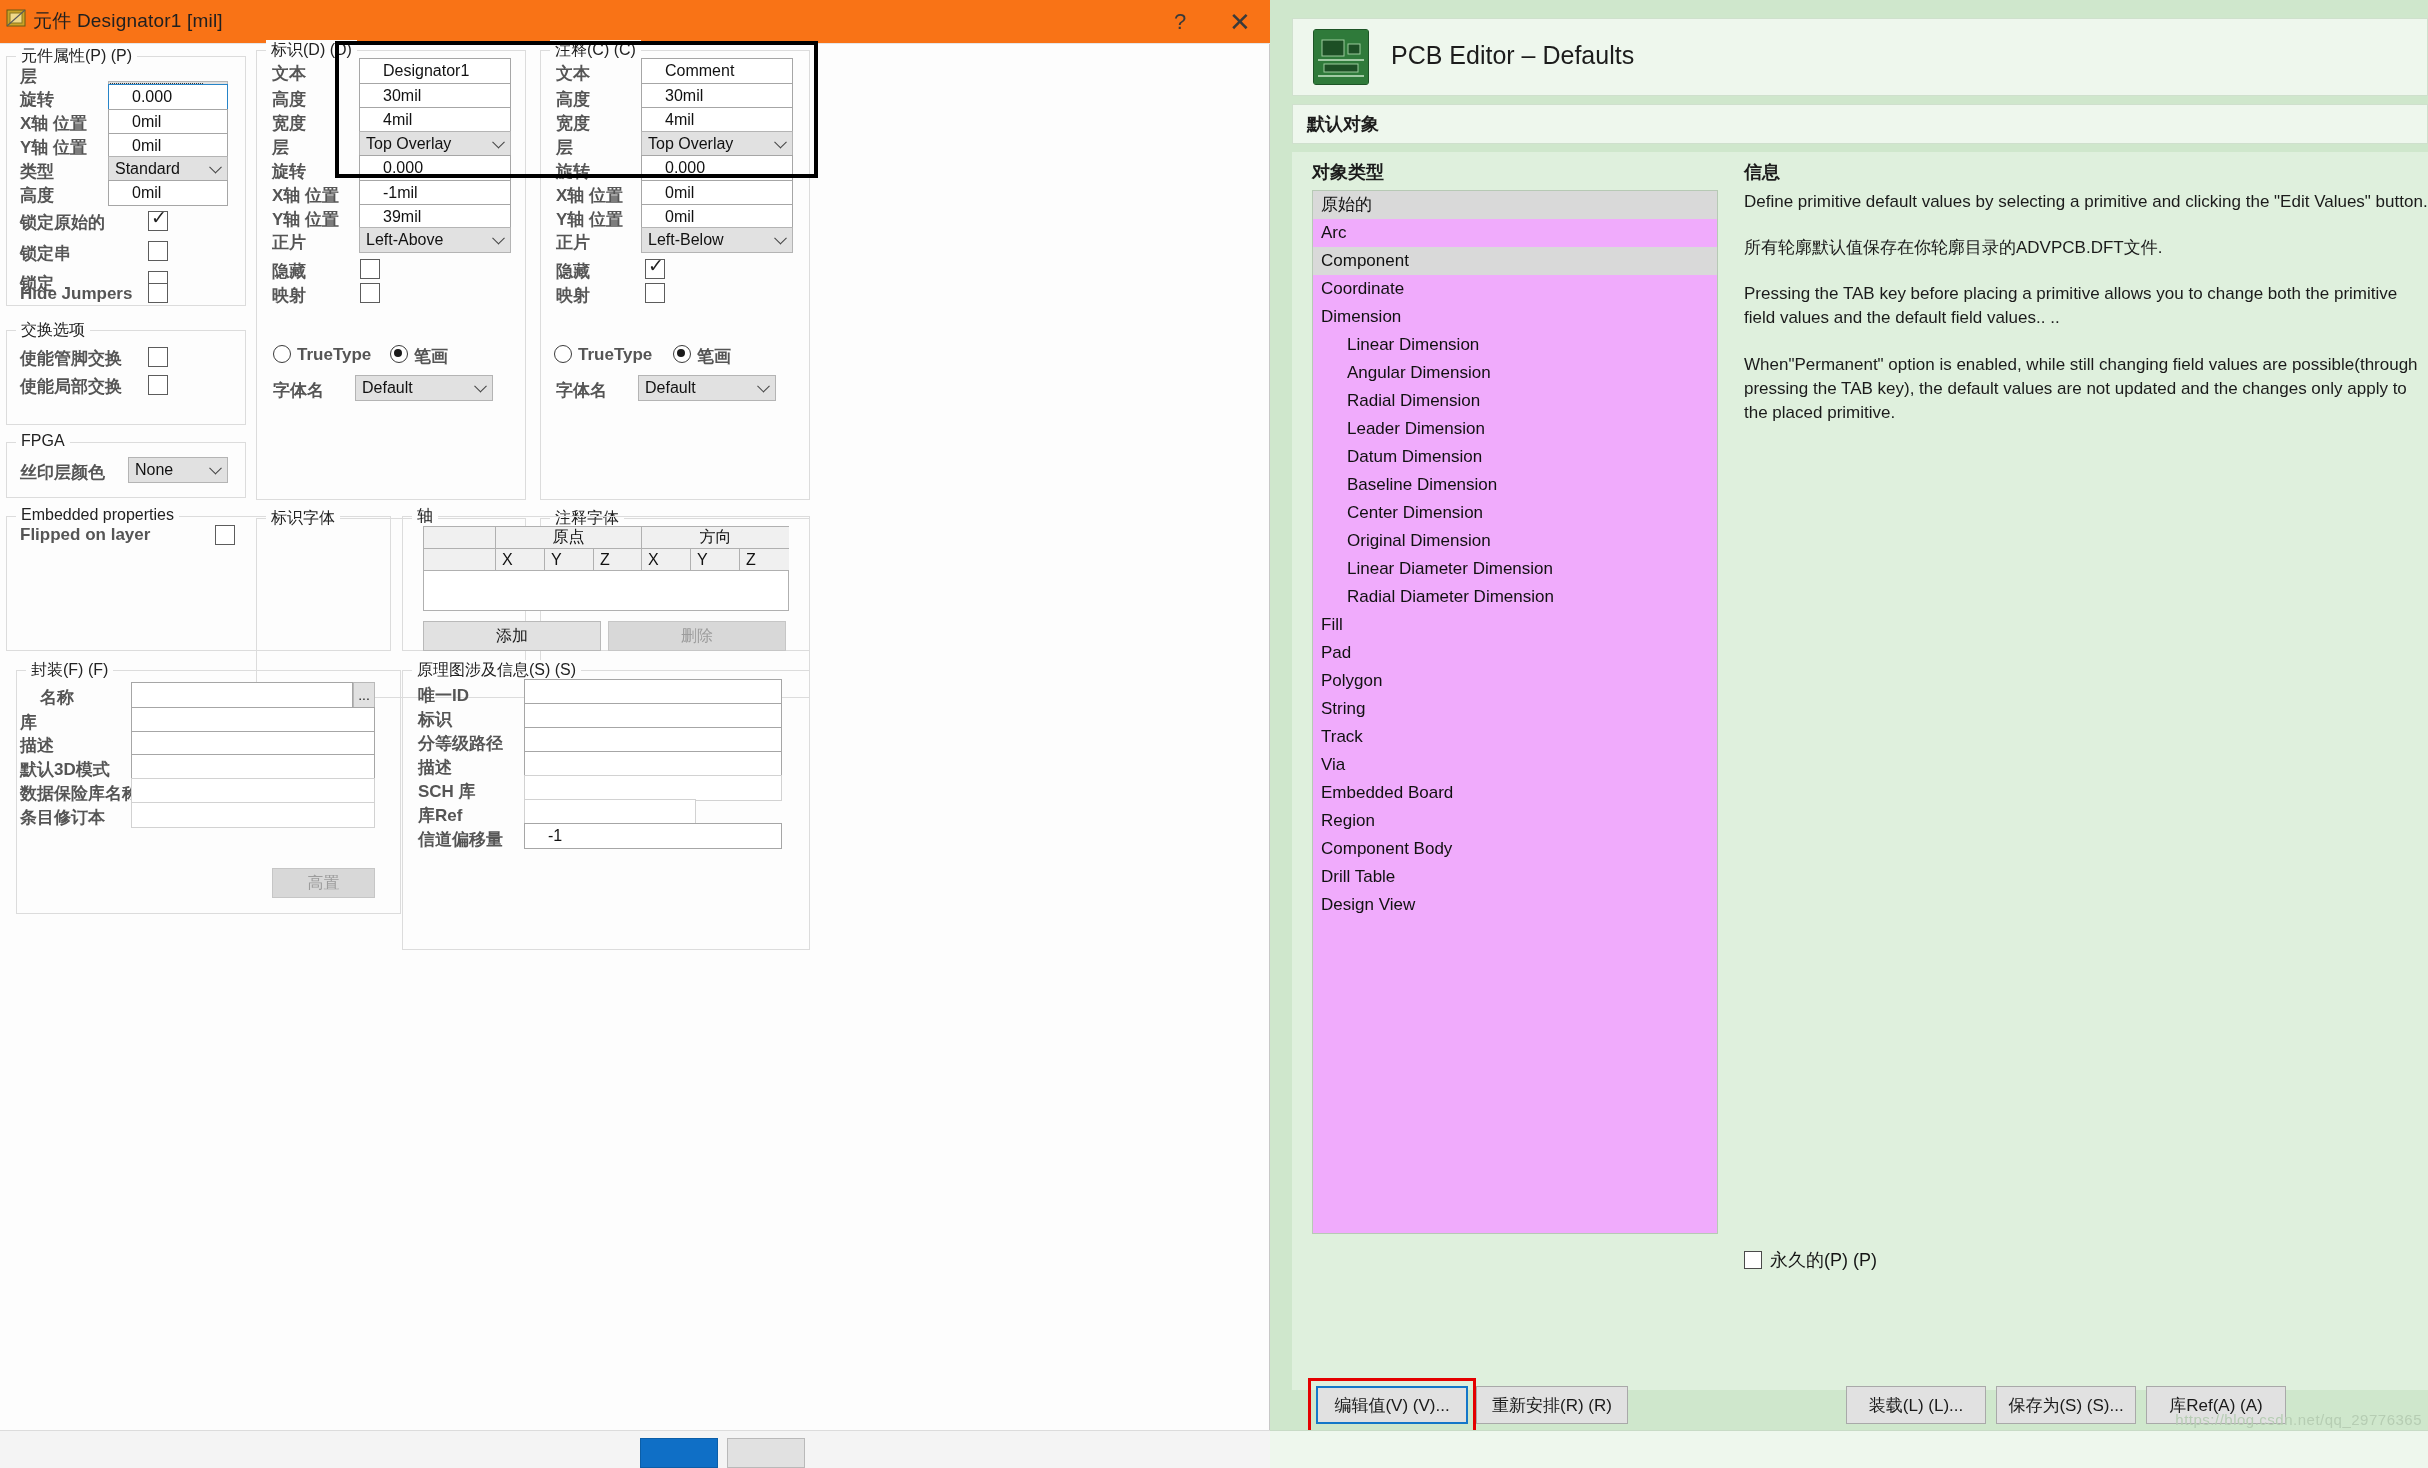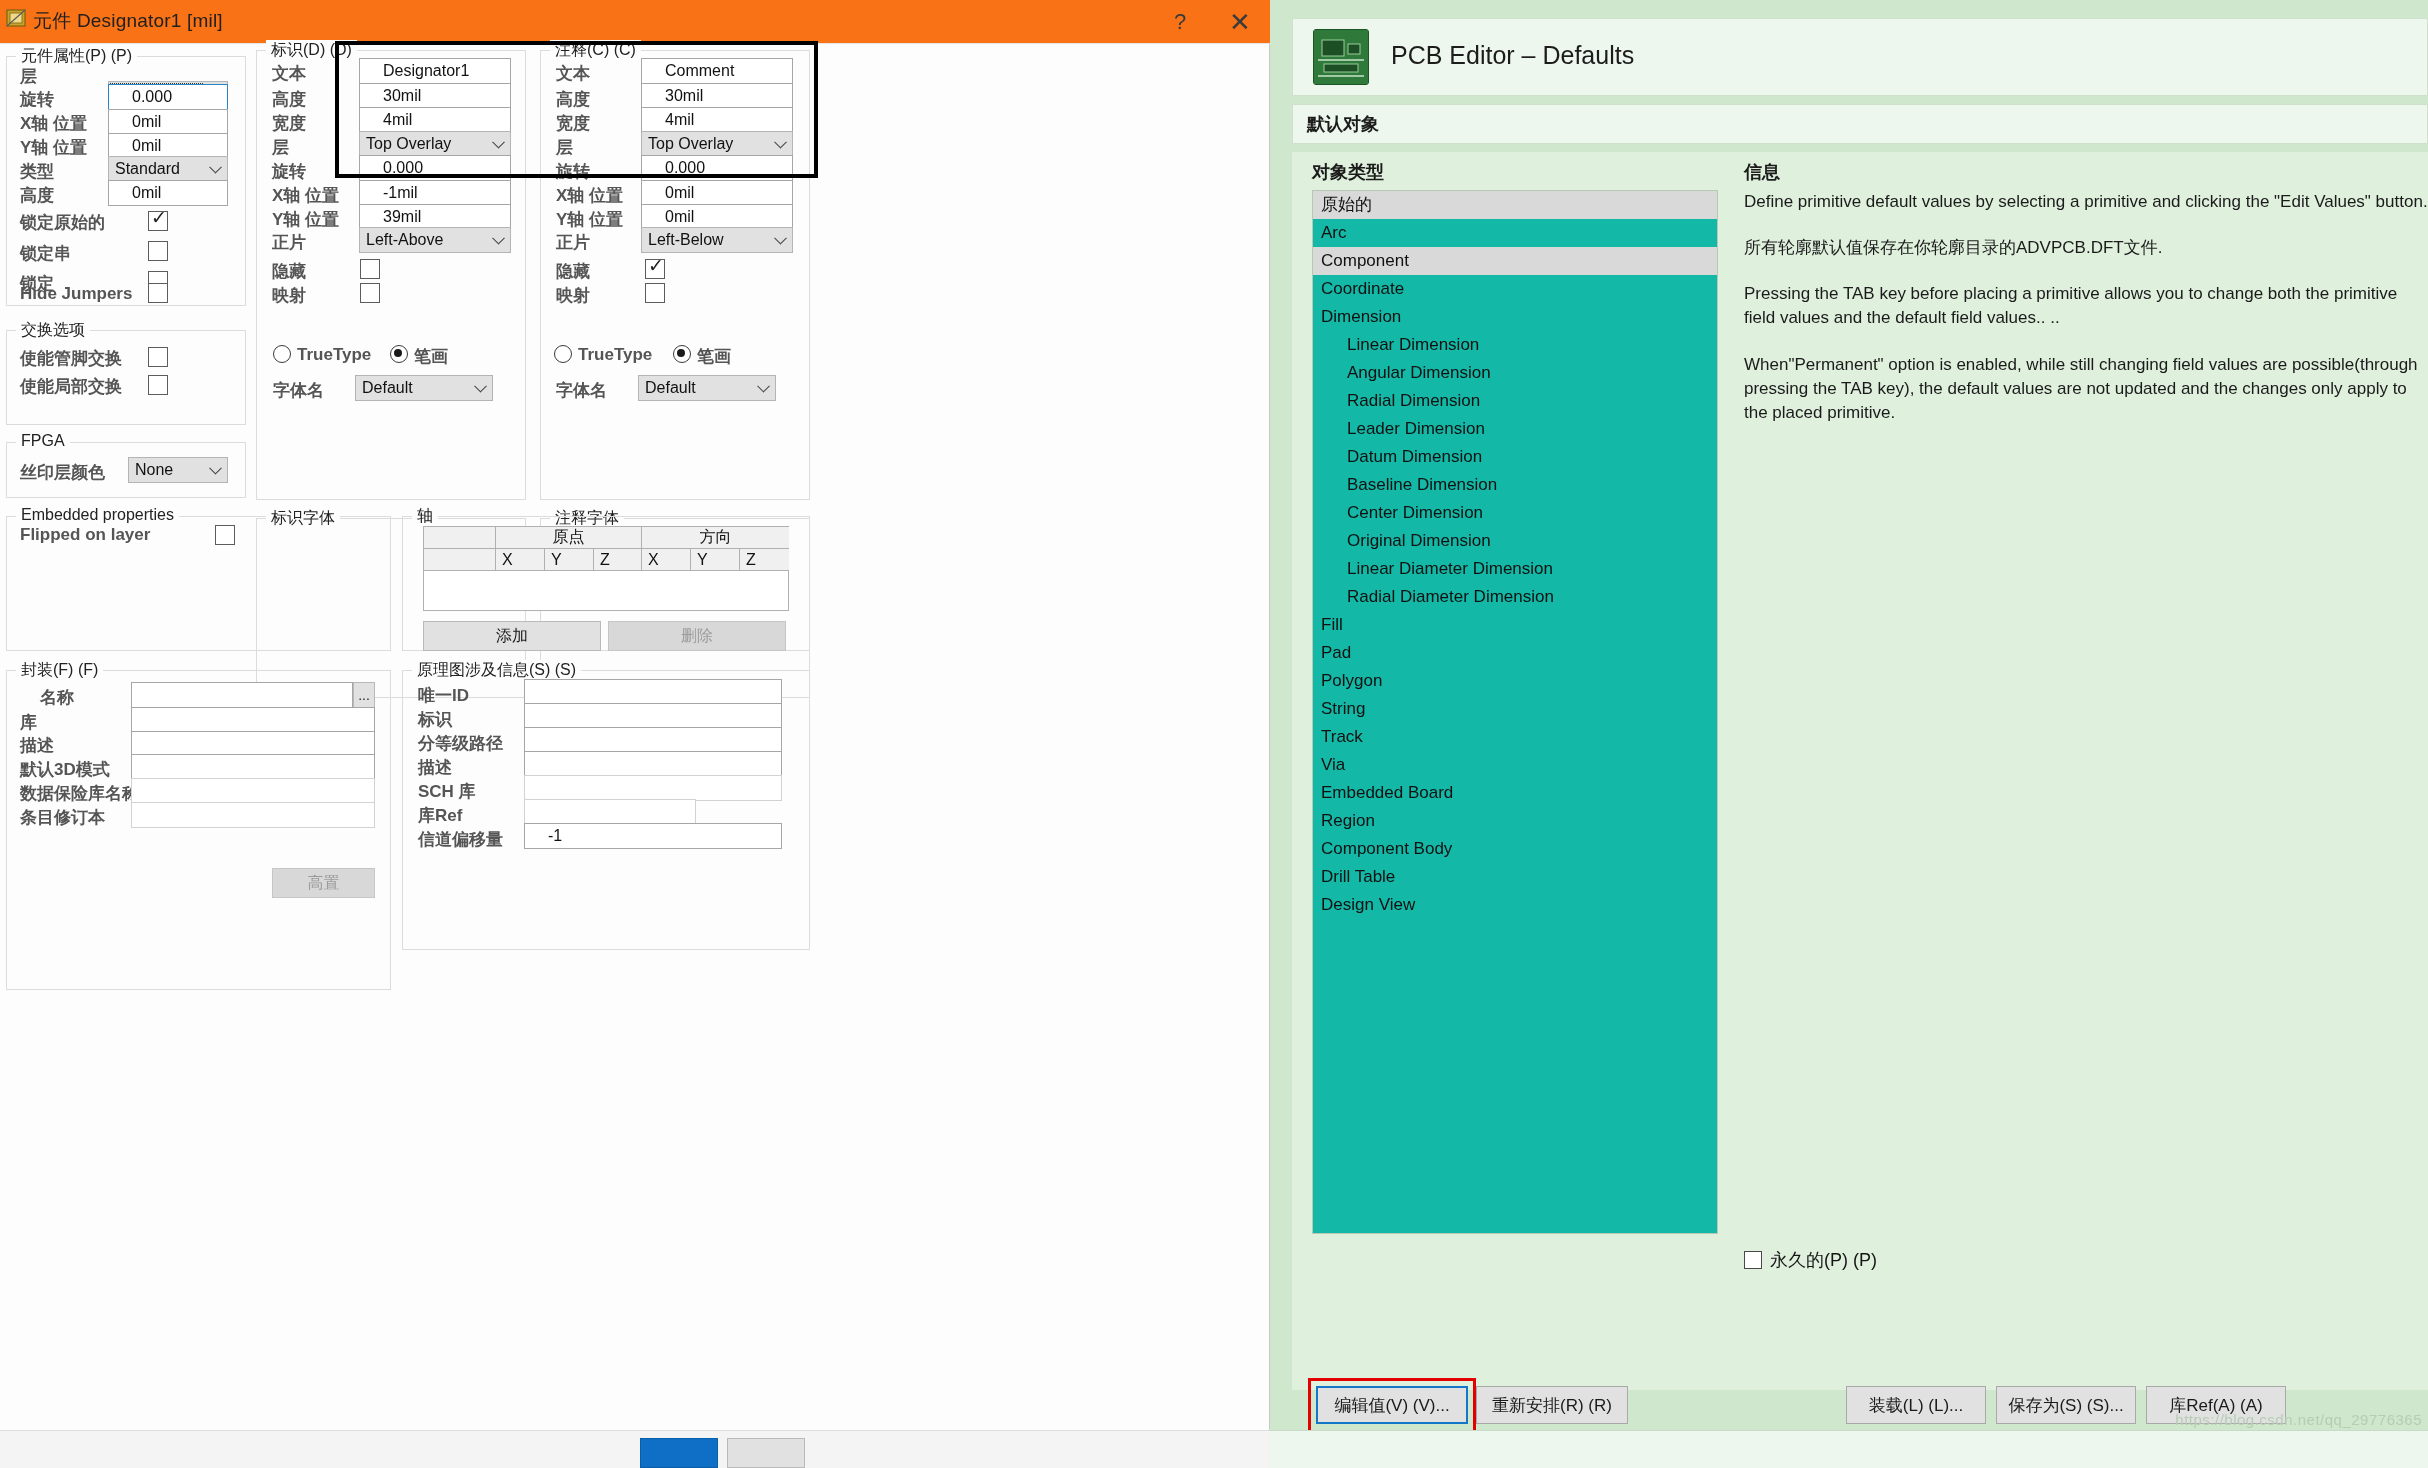--- a/index.html
+++ b/index.html
@@ -152,21 +152,21 @@
   }
   #rp-body {
     position:absolute; left:22px; top:152px; width:1136px; height:1238px;
     background:#dff0dd;
   }
   .rp-h {
     position:absolute; font-size:18px; font-weight:bold; color:#1b1b1b;
   }
   #objlist {
     position:absolute; left:20px; top:38px; width:406px; height:1044px;
-    background:#14b8a6; border:1px solid #b7c9b5; overflow:hidden;
+    background:#f0abfc; border:1px solid #b7c9b5; overflow:hidden;
   }
   .oli {
     height:28px; line-height:28px; font-size:17px; color:#111;
     padding-left:8px; white-space:nowrap;
   }
   .oli.indent { padding-left:34px; }
   .oli.sel { background:#d9d9d9; }
   #infobox {
     position:absolute; left:452px; top:38px; width:684px; height:1044px;
     overflow:hidden;
@@ -378,21 +378,21 @@
     <div class="axhdr left" style="left:72px; top:22px; width:49px; height:22px;">X</div>
     <div class="axhdr left" style="left:121px;top:22px; width:49px; height:22px;">Y</div>
     <div class="axhdr left" style="left:170px;top:22px; width:48px; height:22px;">Z</div>
     <div class="axhdr left" style="left:218px;top:22px; width:49px; height:22px;">X</div>
     <div class="axhdr left" style="left:267px;top:22px; width:49px; height:22px;">Y</div>
     <div class="axhdr left" style="left:316px;top:22px; width:49px; height:22px; border-right:none;">Z</div>
   </div>
   <div class="btn" style="left:423px; top:621px; width:178px; height:30px;">添加</div>
   <div class="btn disabled" style="left:608px; top:621px; width:178px; height:30px;">删除</div>
 
-  <div class="group" style="left:6px; top:670px; width:385px; height:320px;">
+  <div class="group" style="left:16px; top:670px; width:385px; height:244px;">
     <span class="legend">封装(F) (F)</span>
   </div>
   <div class="lbl" style="left:20px; top:686px;margin-left:20px;">名称</div>
   <div class="lbl" style="left:20px; top:711px;">库</div>
   <div class="lbl" style="left:20px; top:734px;">描述</div>
   <div class="lbl" style="left:20px; top:758px;">默认3D模式</div>
   <div class="lbl" style="left:20px; top:782px;">数据保险库名称</div>
   <div class="lbl" style="left:20px; top:806px;">条目修订本</div>
 
   <div class="tf" style="left:131px; top:682px; width:222px;"></div>

